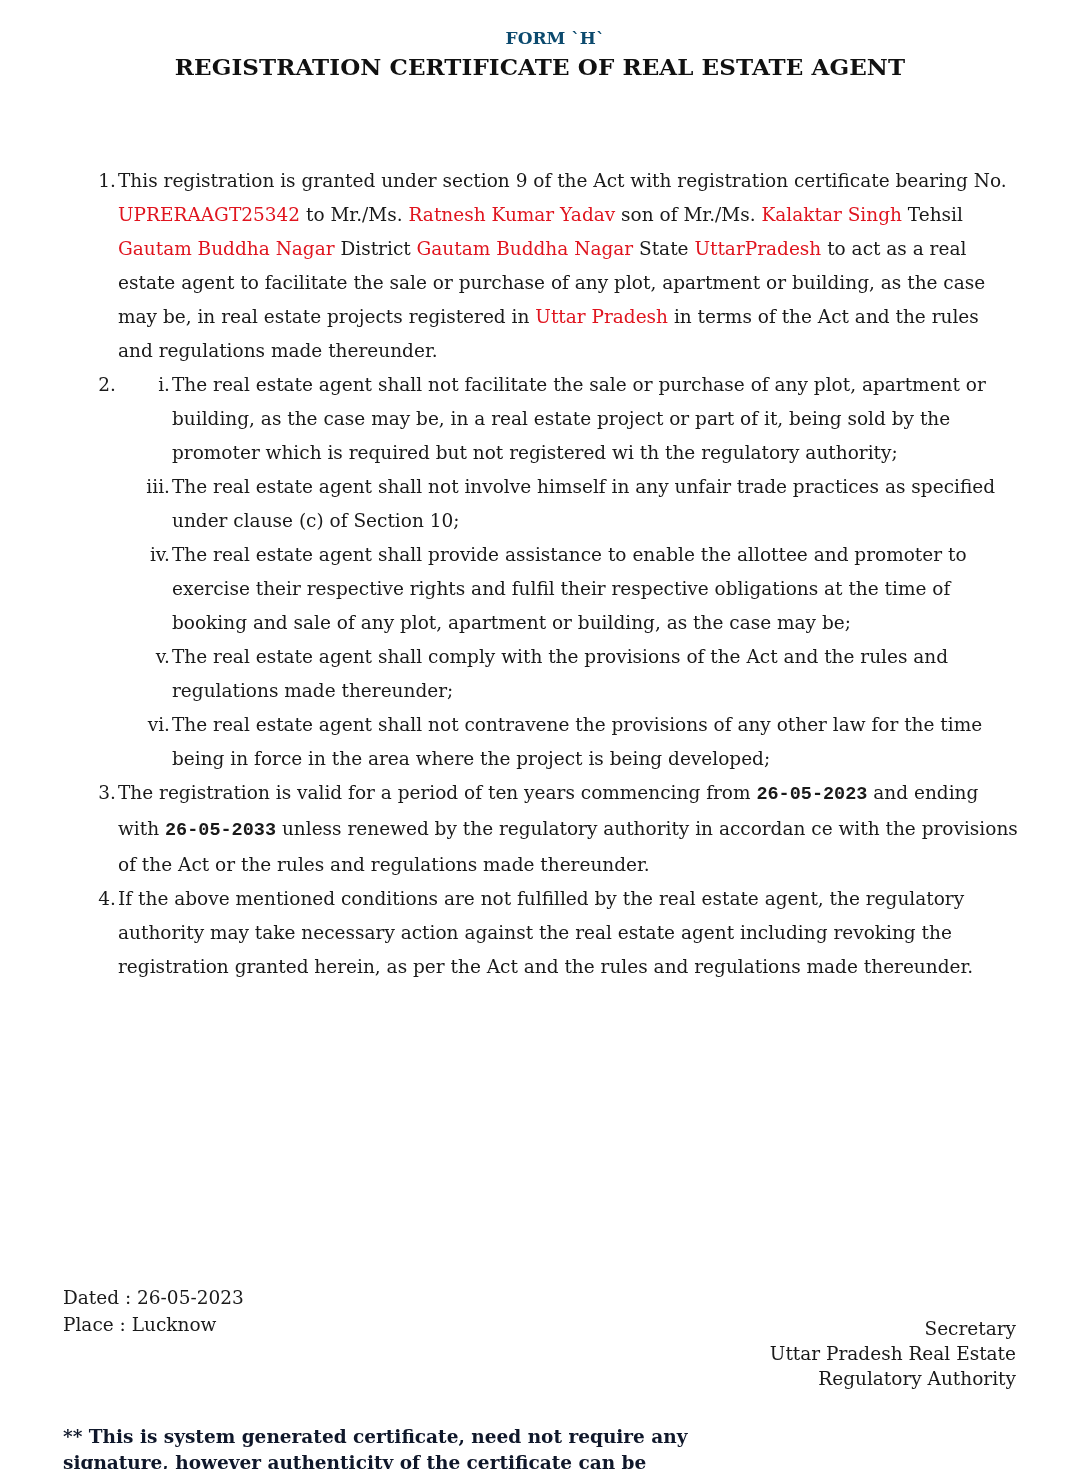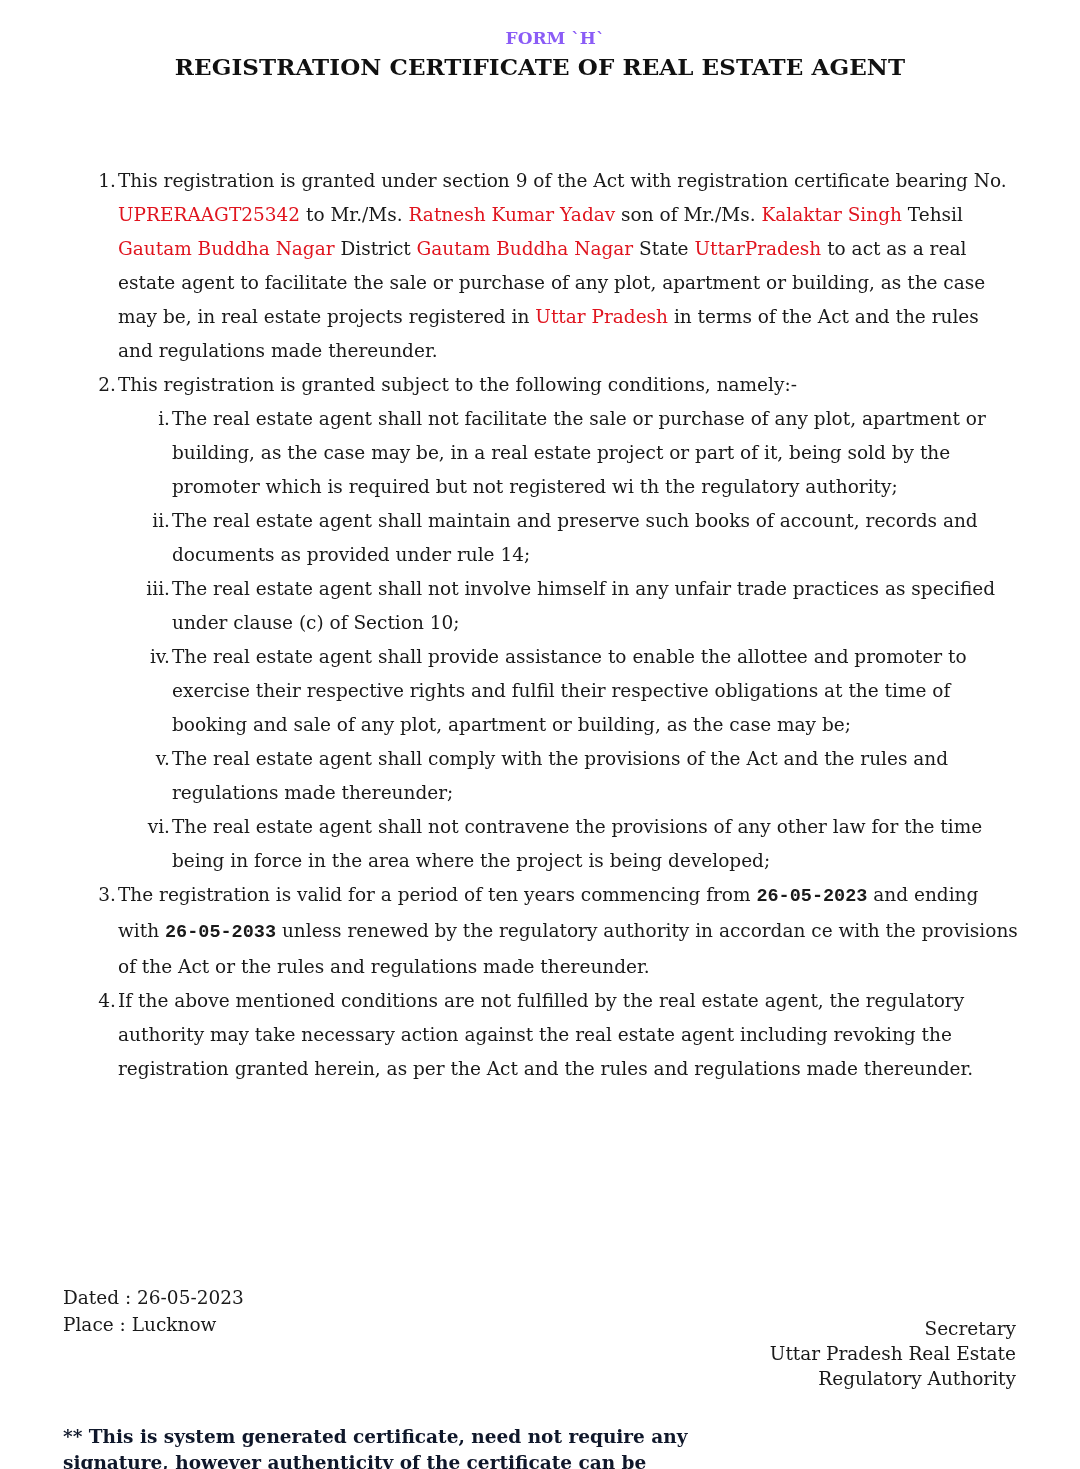--- a/index.html
+++ b/index.html
@@ -3,21 +3,21 @@
 <meta charset="utf-8">
 <style>
   html, body { margin: 0; padding: 0; background: #ffffff; }
   body {
     width: 1080px; height: 1469px; position: relative; overflow: hidden;
     font-family: "DejaVu Serif", "Liberation Serif", serif;
     color: #1a1a1a;
   }
   .header { position: absolute; top: 26px; left: 0; width: 1080px; text-align: center; }
   .form-title, .rule-ref {
-    color: #8b5cf6; font-weight: bold; font-size: 17px; line-height: 24px;
+    color: #0c4a6e; font-weight: bold; font-size: 17px; line-height: 24px;
     font-family: "DejaVu Serif", serif;
     padding-left: 30px;
   }
   .cert-title {
     font-weight: bold; font-size: 23px; line-height: 34px; color: #111;
     letter-spacing: 0.1px;
   }
   .body-list {
     position: absolute; top: 164px; left: 118px; width: 900px;
     margin: 0; padding: 0; list-style: none;
@@ -49,24 +49,22 @@
 </div>
 
 <ol class="body-list">
   <li>
     <span class="num">1.</span>
     <span>This registration is granted under section 9 of the Act with registration certificate bearing No. </span><span class="red">UPRERAAGT25342</span><span> to Mr./Ms. </span><span class="red">Ratnesh Kumar Yadav</span><span> son of Mr./Ms. </span><span class="red">Kalaktar Singh</span><span> Tehsil </span><span class="red">Gautam Buddha Nagar</span><span> District </span><span class="red">Gautam Buddha Nagar</span><span> State </span><span class="red">UttarPradesh</span><span> to act as a real estate agent to facilitate the sale or purchase of any plot, apartment or building, as the case may be, in real estate projects registered in </span><span class="red">Uttar Pradesh</span><span> in terms of the Act and the rules and regulations made thereunder.</span>
   </li>
 
   <li>
     <span class="num">2.</span>
-    <span>This registration is granted subject to the following conditions, namely:-</span>
     <ol class="sub-list">
       <li><span class="roman">i.</span><span>The real estate agent shall not facilitate the sale or purchase of any plot, apartment or building, as the case may be, in a real estate project or part of it, being sold by the promoter which is required but not registered wi th the regulatory authority;</span></li>
-      <li><span class="roman">ii.</span><span>The real estate agent shall maintain and preserve such books of account, records and documents as provided under rule 14;</span></li>
       <li><span class="roman">iii.</span><span>The real estate agent shall not involve himself in any unfair trade practices as specified under clause (c) of Section 10;</span></li>
       <li><span class="roman">iv.</span><span>The real estate agent shall provide assistance to enable the allottee and promoter to exercise their respective rights and fulfil their respective obligations at the time of booking and sale of any plot, apartment or building, as the case may be;</span></li>
       <li><span class="roman">v.</span><span>The real estate agent shall comply with the provisions of the Act and the rules and regulations made thereunder;</span></li>
       <li><span class="roman">vi.</span><span>The real estate agent shall not contravene the provisions of any other law for the time being in force in the area where the project is being developed;</span></li>
     </ol>
   </li>
 
   <li>
     <span class="num">3.</span>
     <span>The registration is valid for a period of ten years commencing from </span><b>26-05-2023</b><span> and ending with </span><b>26-05-2033</b><span> unless renewed by the regulatory authority in accordan ce with the provisions of the Act or the rules and regulations made thereunder.</span>

